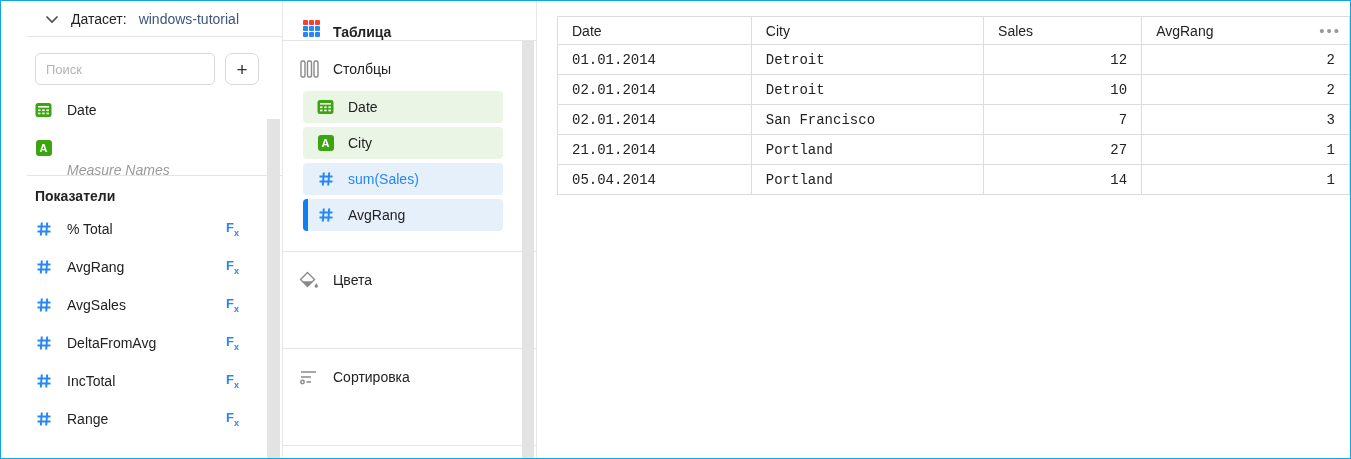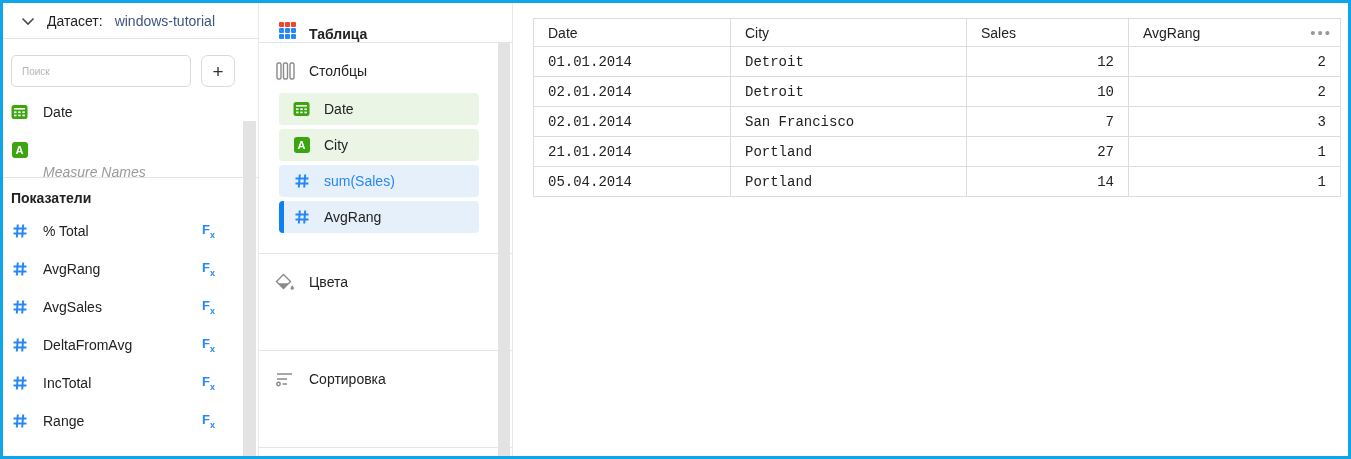--- a/index.html
+++ b/index.html
@@ -1,28 +1,28 @@
 <!DOCTYPE html>
 <html style="--accent: #2787f5; --green: #3aa50f; --chipGreen: #eaf5e6; --chipBlue: #e5f0fb; --selBar: #0d80f2; --link: #3d557e;"><head>
 <meta charset="utf-8">
 <style>
   html,body{margin:0;padding:0;background:#f4f4f4;}
   .window{
-    width:1351px;height:459px;box-sizing:border-box;border:3px solid #0ea5e9;
+    width:1351px;height:459px;box-sizing:border-box;border:1px solid #0ea5e9;
     background:#fff;display:flex;font-family:"Liberation Sans",sans-serif;
-    font-size:14px;color:#222;overflow:hidden;position:relative;
+    font-size:14px;color:#222;overflow:hidden;position:relative;padding-left:26px;
   }
   
   .sidebar{width:256px;box-sizing:border-box;border-right:1px solid #e8e8e8;position:relative;flex:none;}
   .dataset-header{height:36px;box-sizing:border-box;border-bottom:1px solid #e5e5e5;display:flex;align-items:center;padding-left:18px;gap:12px;}
   .dataset-label{color:#222;}
   .dataset-link{color:var(--link,#3d557e);cursor:pointer;}
   .sidebar-body{position:relative;height:calc(459px - 38px);}
   .search-row{display:flex;align-items:center;gap:10px;padding:16px 8px 6px 8px;}
-  .search-input{width:180px;height:32px;box-sizing:border-box;border:1px solid #d9d9d9;border-radius:5px;padding:0 10px;font-size:10px;font-family:inherit;color:#222;outline:none;}
+  .search-input{width:180px;height:32px;box-sizing:border-box;border:1px solid #d9d9d9;border-radius:5px;padding:0 10px;font-size:13px;font-family:inherit;color:#222;outline:none;}
   .search-input::placeholder{color:#b4b4b4;}
   .plus-btn{width:34px;height:32px;box-sizing:border-box;border:1px solid #d9d9d9;border-radius:7px;background:#fff;font-size:19px;line-height:1;color:#333;cursor:pointer;display:flex;align-items:center;justify-content:center;padding:0;}
   .field-row{height:38px;display:flex;align-items:center;gap:15px;padding:0 8px;cursor:pointer;}
   .field-row .icon{width:17px;height:17px;flex:none;display:flex;align-items:center;justify-content:center;}
   .icon.green{color:var(--green,#3aa50f);}
   .icon.blue{color:var(--accent,#2787f5);}
   .field-label{white-space:nowrap;}
   .field-label.muted{color:#9a9a9a;font-style:italic;margin-top:44px;}
   .badge-a{display:inline-flex;width:16px;height:16px;border-radius:3px;background:currentColor;align-items:center;justify-content:center;}
   .badge-a b{color:#fff;font-size:11px;font-style:normal;font-family:"Liberation Sans",sans-serif;}

